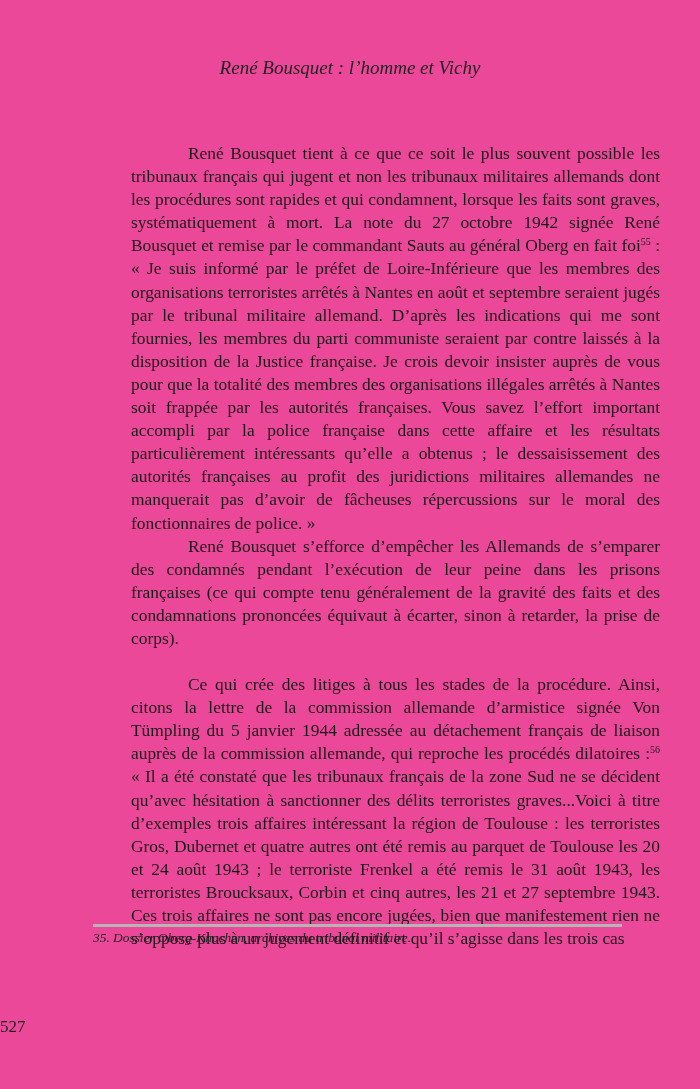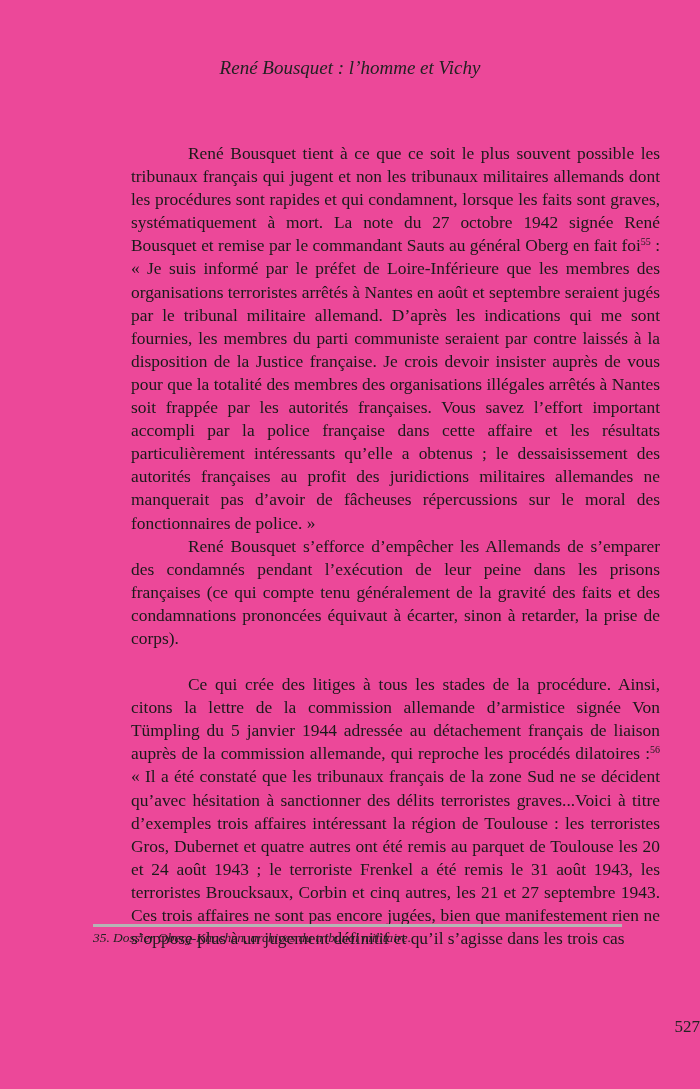--- a/index.html
+++ b/index.html
@@ -23,21 +23,21 @@
   .rule {
     position: absolute; left: 93px; top: 924px; width: 529px; height: 3px;
     background: #b5b5b5;
   }
   .footnotes {
     position: absolute; left: 93px; top: 930px; width: 529px;
     font-style: italic; font-size: 13.4px; line-height: 16px; color: #222;
   }
   .page-number {
     position: absolute; top: 1017px; left: 0; width: 700px;
-    text-align: right; font-size: 17px; color: #222;
+    text-align: left; font-size: 17px; color: #222;
   }
 </style>
 </head>
 <body>
 
 <div class="page">
   <div class="running-head">René Bousquet : l’homme et Vichy</div>
 
   <div class="body-text">
     <p><span>René Bousquet tient à ce que ce soit le plus souvent possible les tribunaux français qui jugent et non les tribunaux militaires allemands dont les procédures sont rapides et qui condamnent, lorsque les faits sont graves, systématiquement à mort. La note du 27 octobre 1942 signée René Bousquet et remise par le commandant Sauts au général Oberg en fait foi</span><sup>55</sup><span> : « Je suis informé par le préfet de Loire-Inférieure que les membres des organisations terroristes arrêtés à Nantes en août et septembre seraient jugés par le tribunal militaire allemand. D’après les indications qui me sont fournies, les membres du parti communiste seraient par contre laissés à la disposition de la Justice française. Je crois devoir insister auprès de vous pour que la totalité des membres des organisations illégales arrêtés à Nantes soit frappée par les autorités françaises. Vous savez l’effort important accompli par la police française dans cette affaire et les résultats particulièrement intéressants qu’elle a obtenus ; le dessaisissement des autorités françaises au profit des juridictions militaires allemandes ne manquerait pas d’avoir de fâcheuses répercussions sur le moral des fonctionnaires de police. »</span></p>

